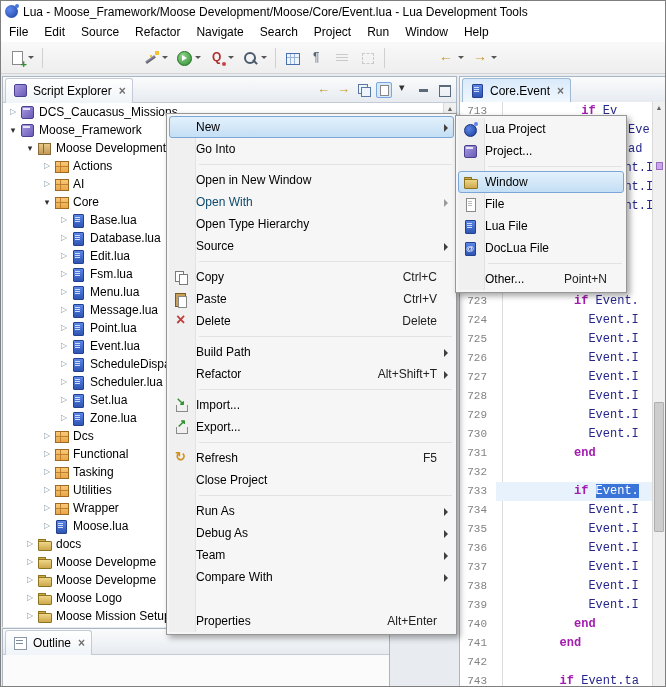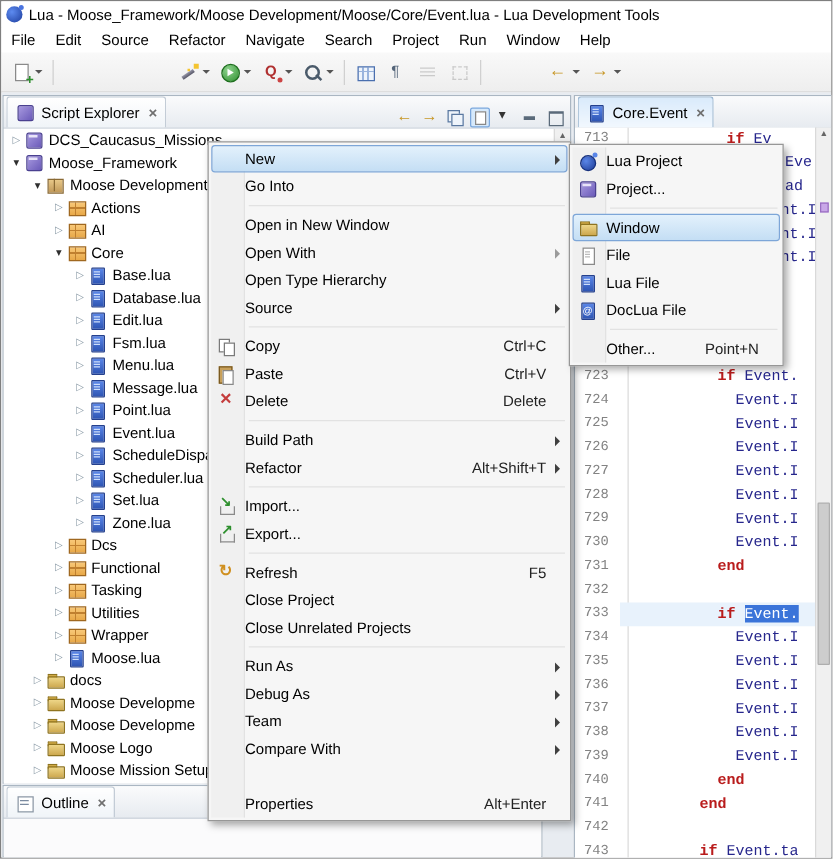--- a/index.html
+++ b/index.html
@@ -29,22 +29,22 @@
 .tbic-table::before{content:"";position:absolute;left:2px;top:3px;width:12px;height:10px;border:1px solid #4a6fae;background:linear-gradient(90deg,transparent 3px,#9ab4dd 3px,#9ab4dd 4px,transparent 4px,transparent 7px,#9ab4dd 7px,#9ab4dd 8px,transparent 8px),linear-gradient(transparent 3px,#9ab4dd 3px,#9ab4dd 4px,transparent 4px),#eef4fb}
 .tbic-pilcrow::before{content:"¶";position:absolute;left:4px;top:0;color:#55667a;font-size:12px}
 .tbic-lines::before{content:"";position:absolute;left:2px;top:4px;width:12px;height:1px;background:#999;box-shadow:0 3px 0 #999,0 6px 0 #999}
 .tbic-block::before{content:"";position:absolute;left:3px;top:3px;width:10px;height:9px;border:1px dashed #999}
 .tbic-arrow-left::before{content:"←";position:absolute;left:0;top:-2px;color:#c79625;font-weight:bold;font-size:14px}
 .tbic-arrow-right::before{content:"→";position:absolute;left:1px;top:-2px;color:#c79625;font-weight:bold;font-size:14px}
 .bench{position:absolute;left:0;top:73px;right:0;bottom:0;background:#e8ecf1}
 .panel{position:absolute;background:#fff;border:1px solid #aab6c2}
 .left-panel{left:1px;top:75px;width:455px;height:551px}
 .editor-panel{left:458px;top:75px;width:207px;height:612px}
-.outline-panel{left:1px;top:627px;width:432px;height:58px}
-.view-tabbar{position:relative;height:26px;background:linear-gradient(#fafbfc,#e7ebf0);border-bottom:1px solid #c3ccd6;display:flex;align-items:flex-end;padding-left:2px}
+.outline-panel{left:1px;top:627px;width:388px;height:58px}
+.view-tabbar{position:relative;height:26px;background:linear-gradient(#fafbfc,#e7ebf0);border-bottom:1px solid #c3ccd6;display:flex;align-items:center;padding-left:2px}
 .view-tab{display:flex;align-items:center;gap:4px;height:25px;margin-top:1px;padding:0 6px;background:linear-gradient(#ffffff,#f0f4f8);border:1px solid #c3ccd6;border-bottom:none;border-radius:3px 3px 0 0;white-space:nowrap}
 .editor-tab{background:linear-gradient(#d9eafb,#f2f8fe);border-color:#9db8d2}
 .tab-close{color:#707070;font-weight:bold;margin-left:3px}
 .vt-group{margin-left:auto;display:flex;align-items:center;gap:4px;padding-right:4px}
 .vti{width:16px;height:16px;position:relative;display:inline-block}
 .vt-back::before{content:"←";position:absolute;left:1px;top:-1px;color:#c79625;font-weight:bold;font-size:13px}
 .vt-forward::before{content:"→";position:absolute;left:1px;top:-1px;color:#c79625;font-weight:bold;font-size:13px}
 .vt-collapse-all::before{content:"";position:absolute;left:2px;top:2px;width:8px;height:8px;border:1px solid #5a78a0;background:#eef4fb}
 .vt-collapse-all::after{content:"";position:absolute;left:5px;top:5px;width:8px;height:8px;border:1px solid #5a78a0;background:#eef4fb}
 .vt-link-with-editor{border:1px solid #7aa7dd;background:#d6e9fb;border-radius:2px}
@@ -86,41 +86,41 @@
 .ic-refresh::before{content:"↻";position:absolute;left:2px;top:-2px;color:#d09020;font-weight:bold;font-size:13px}
 .ic-outline::before{content:"";position:absolute;left:2px;top:2px;width:11px;height:11px;border:1px solid #8a97a5;background:#fff}
 .ic-outline::after{content:"";position:absolute;left:4px;top:5px;width:7px;height:1px;background:#7a8aa0;box-shadow:0 3px 0 #7a8aa0}
 .editor-lines{position:absolute;left:0;top:25px;right:13px;bottom:0;overflow:hidden;font-family:Liberation Mono, monospace;font-size:12px;background:#fff}
 .editor-lines::before{content:"";position:absolute;left:42px;top:0;bottom:0;width:1px;background:#dc dcdc}
 .editor-lines::before{content:"";position:absolute;left:42px;top:0;bottom:0;width:1px;background:#dcdcdc}
 .code-line{display:flex;height:19px;line-height:19px;white-space:pre}
 .ln{width:36px;padding-right:9px;text-align:right;color:#838383;flex:none;font-size:11px}
 .code{flex:1;position:relative}
 .code-line.current .code{background:#e8f2fc}
-.seg-kw{color:#b91c1c;font-weight:bold}
+.seg-kw{color:#a21caf;font-weight:bold}
 .seg-pl{color:#26268c}
 .seg-sel{background:#3b74d9;color:#fff}
 .vscroll{position:absolute;background:#f0f0f0;border-left:1px solid #d9d9d9}
 .ed-scroll{right:0;top:25px;bottom:0;width:13px}
 .left-scroll{right:0;top:26px;bottom:0;width:13px}
 .scroll-up{font-size:7px;color:#666;text-align:center;height:12px;line-height:12px}
 .thumb{position:absolute;left:1px;right:1px;background:#cdcdcd;border:1px solid #aeaeae;border-radius:1px}
 .mark{position:absolute;right:2px;width:7px;height:8px;background:#c9a7e8;border:1px solid #9a6ec2}
 .outline-content{height:31px;background:#fbfbfc}
 .menu{position:absolute;background:#f6f6f6;border:1px solid #979797;box-shadow:3px 3px 6px rgba(0,0,0,.35);padding:2px;z-index:20}
 .menu::before{content:"";position:absolute;left:2px;top:2px;bottom:2px;width:26px;background:#f0f0f0;border-right:1px solid #e2e2e2}
 #context-menu{left:165px;top:112px;width:291px}
 #new-submenu{left:454px;top:114px;width:172px;z-index:21}
 .cm-item{position:relative;display:flex;align-items:center;height:22px;padding:0 16px 0 2px;border:1px solid transparent;border-radius:3px}
 .cm-item .ico{margin:0 6px 0 1px}
 .cm-label{white-space:nowrap}
 .cm-short{margin-left:auto;padding-left:18px;color:#222;white-space:nowrap}
 .cm-arrow{position:absolute;right:5px;top:7px;width:0;height:0;border-left:4px solid #404040;border-top:4px solid transparent;border-bottom:4px solid transparent}
 .cm-item.hl{background:linear-gradient(#e3f1fc,#c4def4);border-color:#7da6d8}
-.cm-item.dis{color:#000000}
+.cm-item.dis{color:#0c4a6e}
 .cm-item.dis .cm-arrow{border-left-color:#9b9b9b}
 .cm-sep{height:1px;background:#e2e2e2;margin:4px 2px 4px 30px;position:relative}
 </style>
 </head>
 <body>
 
 <div class="window">
 
   <div class="titlebar">
     <span class="app-icon"></span>
@@ -489,24 +489,20 @@
       <div class="cm-sep"></div>
       <div class="cm-item">
         <span class="ico ic-refresh"></span>
         <span class="cm-label">Refresh</span>
         <span class="cm-short">F5</span>
       </div>
       <div class="cm-item">
         <span class="ico"></span>
         <span class="cm-label">Close Project</span>
       </div>
-      <div class="cm-item">
-        <span class="ico"></span>
-        <span class="cm-label">Close Unrelated Projects</span>
-      </div>
       <div class="cm-sep"></div>
       <div class="cm-item">
         <span class="ico"></span>
         <span class="cm-label">Run As</span>
         <span class="cm-arrow"></span>
       </div>
       <div class="cm-item">
         <span class="ico"></span>
         <span class="cm-label">Debug As</span>
         <span class="cm-arrow"></span>

